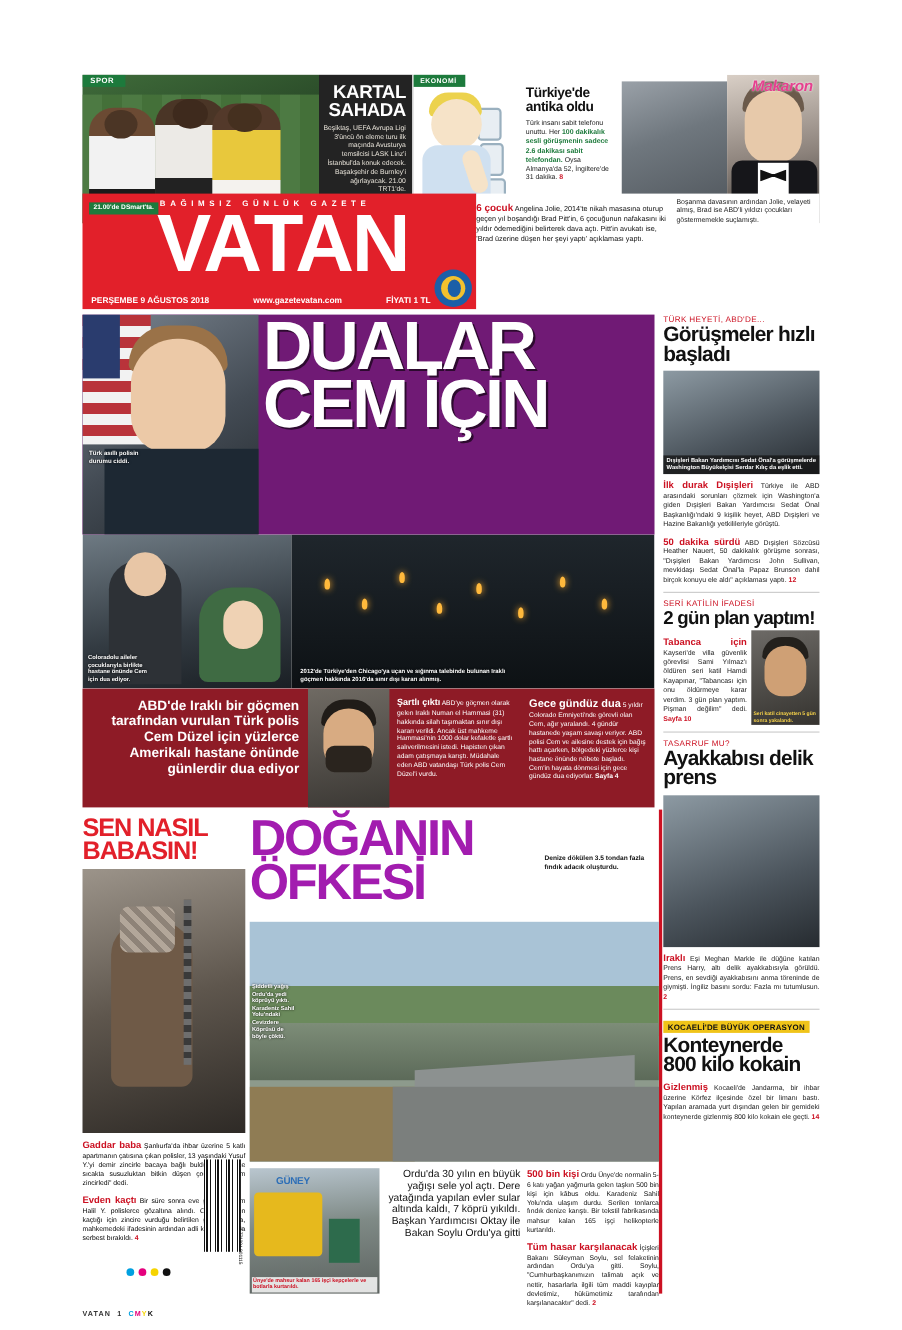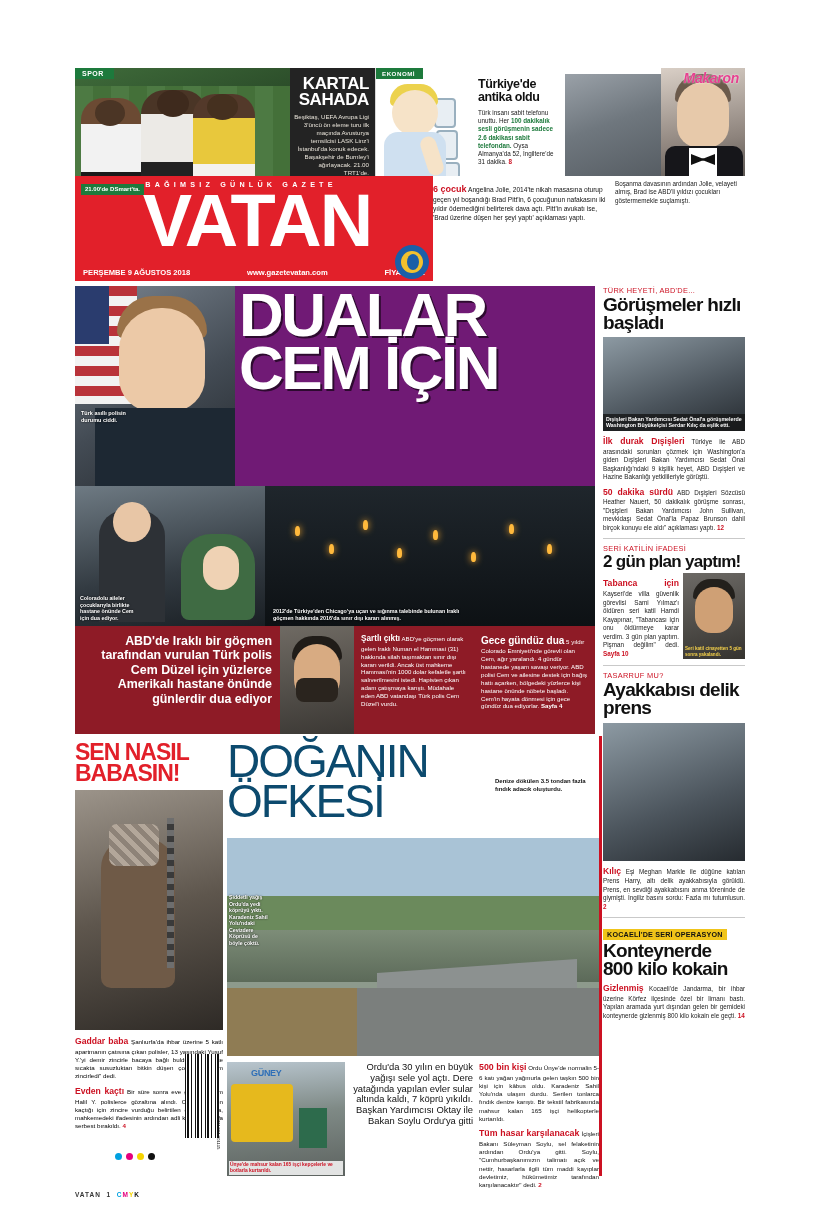--- a/index.html
+++ b/index.html
@@ -60,21 +60,21 @@
   .mak-photoB .hair { position:absolute; left:14px; top:6px; width:56px; height:28px; background:#6b5a4b; border-radius:28px 28px 4px 4px;}
   .mak-photoB .suit { position:absolute; left:4px; top:78px; width:78px; height:57px; background:#16161a; border-radius:10px 10px 0 0;}
   .mak-photoB .shirt { position:absolute; left:28px; top:80px; width:28px; height:45px; background:#fff;}
   .mak-photoB .bow { position:absolute; left:30px; top:86px; width:24px; height:11px; background:#111; clip-path:polygon(0 0,45% 38%,55% 38%,100% 0,100% 100%,55% 62%,45% 62%,0 100%);}
 
   
   .masthead { position:absolute; left:0; top:140px; width:670px; height:105px; display:flex; }
   .mh-red { position:relative; width:358px; height:105px; background:#e2202a; }
   .mh-tag { position:absolute; left:0; right:26px; top:4px; text-align:center; color:#fff; font-size:7.2px; font-weight:bold; letter-spacing:4.2px; }
   .mh-title { position:absolute; left:6px; top:9px; width:352px; text-align:center; color:#fff; font-size:74px; font-weight:bold; letter-spacing:-2px; line-height:.97; font-family:"Liberation Sans", sans-serif;}
-  .mh-bottom { position:absolute; left:0; right:0; bottom:4px; display:flex; justify-content:space-between; padding:0 8px; color:#fff; font-size:7.6px; font-weight:bold;gap:40px;}
+  .mh-bottom { position:absolute; left:0; right:0; bottom:4px; display:flex; justify-content:flex-start; padding:0 8px; color:#fff; font-size:7.6px; font-weight:bold;gap:40px;}
   .mh-eye { position:absolute; right:4px; bottom:2px; width:34px; height:34px; border-radius:50%; background:#1b5fa8; display:flex; align-items:center; justify-content:center;}
   .mh-eye i { width:22px; height:22px; border-radius:50%; background:#f2c12e; display:block; position:relative;}
   .mh-eye i:after { content:""; position:absolute; left:6px; top:3px; width:12px; height:16px; border-radius:50%; background:#1b5fa8;}
 
   .mh-right { position:relative; width:312px; height:105px; background:#fff; }
   .nafaka { position:absolute; left:0; top:-52px; color:#fff; font-size:27px; font-weight:bold; line-height:.92; letter-spacing:-.6px; text-shadow:1px 1px 0 #3c3c3c, 2px 2px 3px rgba(0,0,0,.55); }
   .nafaka-text { position:absolute; left:0; top:8px; width:175px; font-size:6.6px; line-height:1.33; color:#111;}
   .nafaka-text b { color:#cc1122; font-size:9px;}
   .brad-cap { position:absolute; right:2px; top:4px; width:128px; background:rgba(0,0,0,.0); font-size:6.3px; line-height:1.32; color:#1a1a1a; }
 
@@ -142,21 +142,21 @@
   .babasin .txt .lead { color:#cc1122; font-weight:bold; font-size:8.6px;}
   .babasin .txt .pg { color:#cc1122; font-weight:bold;}
   .barcode { position:absolute; right:4px; bottom:38px; width:34px; height:84px;
      background:repeating-linear-gradient(90deg,#111 0 1px,#fff 1px 2px,#111 2px 4px,#fff 4px 6px,#111 6px 7px,#fff 7px 10px);}
   .barcode span { position:absolute; right:-2px; bottom:-12px; font-size:4.4px; writing-mode:vertical-rl; color:#111; }
   .cmyk-dots { position:absolute; left:40px; bottom:16px; display:flex; gap:4px;}
   .cmyk-dots i { width:7px; height:7px; border-radius:50%; display:block;}
 
   
   .doga { position:absolute; left:152px; top:706px; width:372px; height:434px; }
-  .doga h2 { font-size:46px; font-weight:normal; line-height:.86; letter-spacing:-2px; color:#0c4a6e;}
+  .doga h2 { font-size:46px; font-weight:bold; line-height:.86; letter-spacing:-2px; color:#a21caf;}
   .doga .subcap { position:absolute; right:4px; top:36px; width:100px; font-size:6px; line-height:1.32; font-weight:bold; color:#111;}
   .doga .bigphoto { position:absolute; left:0; top:96px; width:372px; height:218px; overflow:hidden;
      background:linear-gradient(180deg,#a9c3d6 0 58px,#6b8a5c 58px 104px,#8d9a8c 104px 150px,#6e7a6a 150px 218px);}
   .doga .bigphoto .water { position:absolute; left:0; top:92px; width:100%; height:52px; background:linear-gradient(180deg,#7d8d78,#5c6a59);}
   .doga .bigphoto .bridge { position:absolute; left:150px; top:128px; width:200px; height:40px; background:#8c9190; transform:skewY(-4deg);}
   .doga .bigphoto .road { position:absolute; left:130px; top:150px; width:242px; height:68px; background:#7b7f7d;}
   .doga .bigphoto .muddy { position:absolute; left:0; top:150px; width:150px; height:68px; background:#8f7c54;}
   .doga .leftcap { position:absolute; left:2px; top:152px; width:40px; font-size:5.2px; line-height:1.25; color:#fff; font-weight:bold; text-shadow:0 0 2px #000; z-index:4;}
   .doga .row { position:absolute; left:0; top:320px; width:372px; display:flex; gap:6px;}
   .doga .thumb { position:relative; width:118px; height:114px; background:linear-gradient(175deg,#b9c6cf,#7f8a86 45%,#5d6360); overflow:hidden; flex:none;}
@@ -334,29 +334,29 @@
       </div>
     </div>
 
     <div class="sb-rule"></div>
 
     <div>
       <div class="kick-red">TASARRUF MU?</div>
       <div class="sb-h">Ayakkabısı delik prens</div>
       <div class="sb-img" style="height:138px"></div>
       <div class="sb-p">
-        <span class="lead">Kılıç</span> <span>Eşi Meghan Markle ile düğüne katılan Prens Harry, altı delik ayakkabısıyla görüldü. Prens, en sevdiği ayakkabısını anma töreninde de giymişti. İngiliz basını sordu: Fazla mı tutumlusun.</span>
+        <span class="lead">Iraklı</span> <span>Eşi Meghan Markle ile düğüne katılan Prens Harry, altı delik ayakkabısıyla görüldü. Prens, en sevdiği ayakkabısını anma töreninde de giymişti. İngiliz basını sordu: Fazla mı tutumlusun.</span>
         <span class="pg">2</span>
       </div>
     </div>
 
     <div class="sb-rule"></div>
 
     <div>
-      <div class="kick-yellow">KOCAELİ'DE SERİ OPERASYON</div>
+      <div class="kick-yellow">KOCAELİ'DE BÜYÜK OPERASYON</div>
       <div class="sb-h">Konteynerde 800 kilo kokain</div>
       <div class="sb-p">
         <span class="lead">Gizlenmiş</span> <span>Kocaeli'de Jandarma, bir ihbar üzerine Körfez ilçesinde özel bir limanı bastı. Yapılan aramada yurt dışından gelen bir gemideki konteynerde gizlenmiş 800 kilo kokain ele geçti.</span>
         <span class="pg">14</span>
       </div>
     </div>
   </div>
 
   <div class="vstripe"></div>
 

